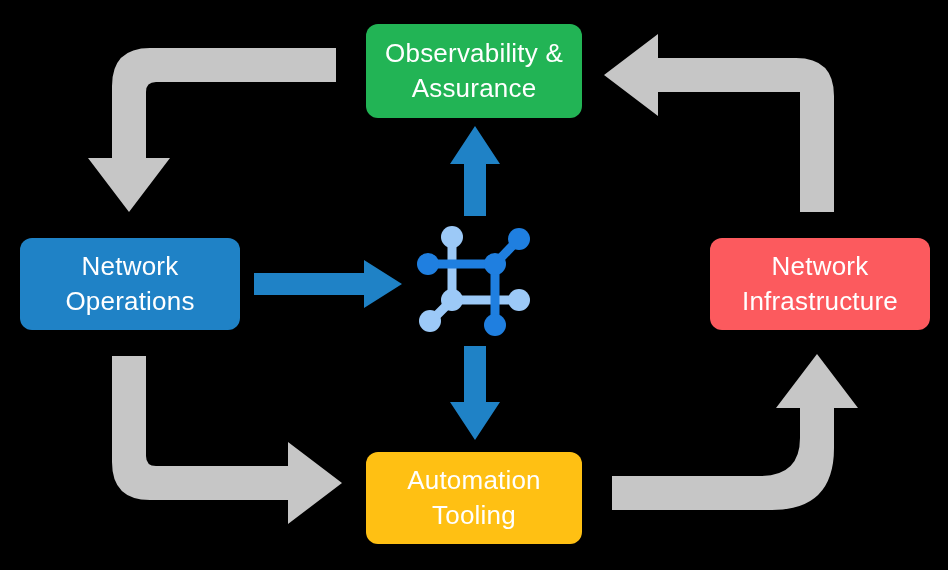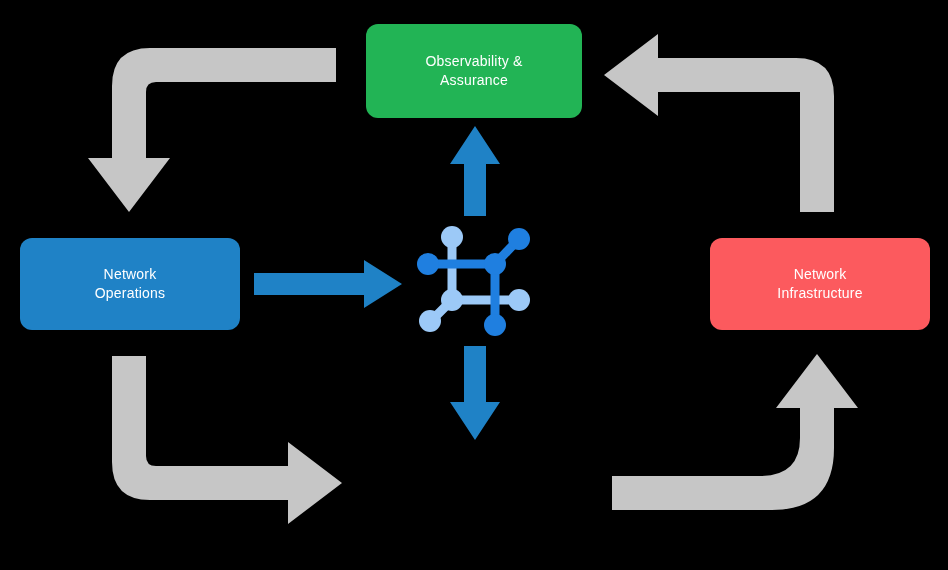--- a/index.html
+++ b/index.html
@@ -27,21 +27,21 @@
   }
   .node-box {
     position: absolute;
     box-sizing: border-box;
     border-radius: 12px;
     display: flex;
     align-items: center;
     justify-content: center;
     text-align: center;
     color: #ffffff;
-    font-size: 14px;
+    font-size: 26px;
     line-height: 1.35;
     font-weight: 400;
     letter-spacing: 0.2px;
     padding: 4px 10px;
     z-index: 3;
   }
   .node-box .label {
     display: block;
     white-space: pre-line;
   }
@@ -218,14 +218,18 @@
   <div class="node-box" id="box-network-operations">
     <span class="label">Network
 Operations</span>
   </div>
 
   <div class="node-box" id="box-network-infrastructure">
     <span class="label">Network
 Infrastructure</span>
   </div>
 
+  <div class="node-box" id="box-automation-tooling">
+    <span class="label">Automation
+Tooling</span>
+  </div>
 
 </div>
 
 </body></html>

